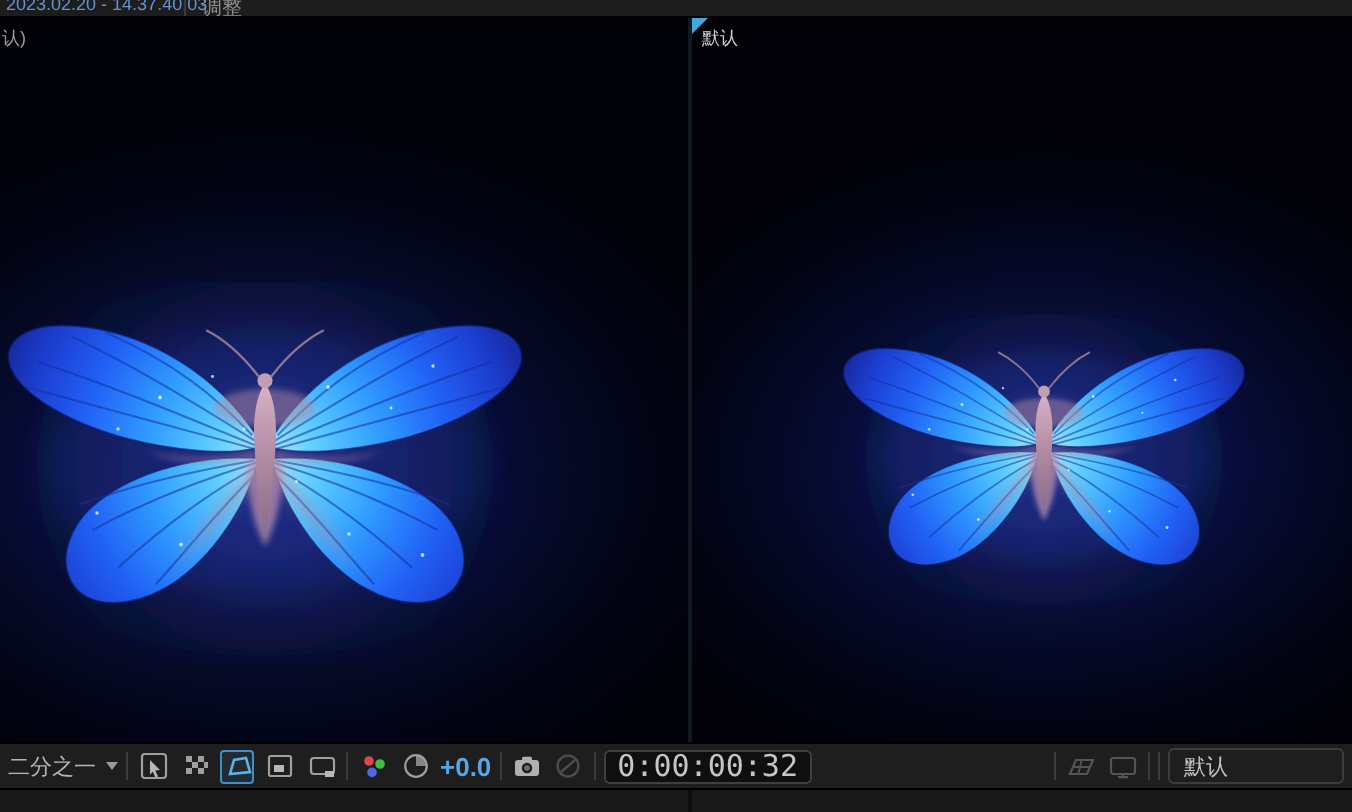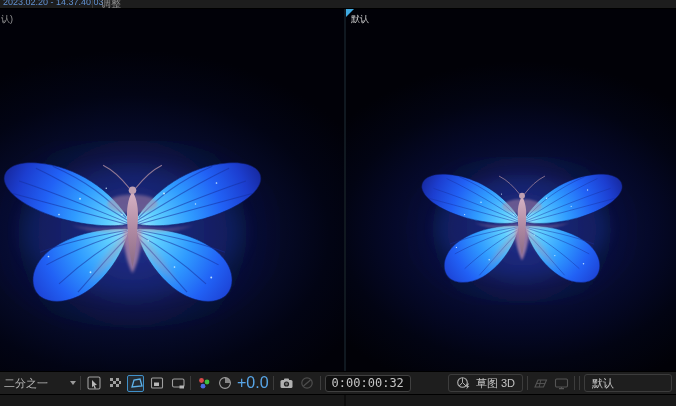--- a/index.html
+++ b/index.html
@@ -33,30 +33,30 @@
   .butterfly { position:absolute; z-index:2; }
   .butterfly.bleft  { left:-25px; top:132px; width:315px; height:189px; }
   .butterfly.bright { left:53px;  top:148px; width:246px; height:148px; }
 
   
   .toolbar { position:absolute; left:0; top:371px; width:676px; height:23px;
     background:#1e1e1e; border-top:1px solid #000; display:flex; align-items:center;
     padding:0 4px; gap:4px; font-size:11px; color:#b6b6b6; white-space:nowrap; }
   .tsep { width:1px; height:14px; background:#3c3c3c; flex:0 0 auto; }
   .spacer { flex:1 1 auto; }
-  .ddl { display:flex; align-items:center; gap:22px; cursor:default; flex:0 0 auto; }
+  .ddl { display:flex; align-items:center; gap:5px; cursor:default; flex:0 0 auto; }
   .chev { width:0; height:0; border-left:3px solid transparent; border-right:3px solid transparent;
     border-top:4px solid #9a9a9a; }
   .ibtn { width:17px; height:17px; display:flex; align-items:center; justify-content:center;
     border-radius:2px; flex:0 0 auto; }
   .ibtn.active { border:1px solid #3f8fc8; background:rgba(70,140,200,.12); }
-  .exposure { color:#58a6e8; font-size:16px; }
+  .exposure { color:#58a6e8; font-size:13px;font-weight:bold; }
   .timecode { height:17px; min-width:62px; border:1px solid #404040; border-radius:3px;
     background:#0f0f0f; color:#c5c5c5; font-family:"DejaVu Sans Mono", monospace;
-    font-size:12px; display:flex; align-items:center; justify-content:center; padding:0 6px; }
+    font-size:15px; display:flex; align-items:center; justify-content:center; padding:0 6px; }
   .boxbtn { height:18px; border:1px solid #3c3c3c; border-radius:3px; display:flex;
     align-items:center; gap:5px; padding:0 7px; color:#c3c3c3; flex:0 0 auto; }
   .boxbtn.cut { min-width:88px; justify-content:flex-start; }
 
   
   .bottomstrip { position:absolute; left:0; top:394px; width:676px; height:12px;
     background:#181818; border-top:1px solid #000; }
   .bottomstrip .notch { position:absolute; left:344px; top:0; width:2px; height:12px; background:#0d0d0d; }
 
   svg.icon { display:block; }
@@ -266,28 +266,20 @@
         <path d="M3.5,10 L10.5,4" stroke="#4d4d4d" stroke-width="1.2"></path>
       </svg>
     </div>
 
     <div class="tsep"></div>
 
     <div class="timecode">0:00:00:32</div>
 
     <div class="spacer"></div>
 
-    <div class="boxbtn">
-      <svg class="icon" width="15" height="14" viewBox="0 0 15 14">
-        <circle cx="6.5" cy="6.5" r="4.8" fill="none" stroke="#b0b0b0" stroke-width="1.1"></circle>
-        <path d="M6.5,2.2 L6.5,6.5 L3.2,10 M6.5,6.5 L10,10" fill="none" stroke="#b0b0b0" stroke-width="1"></path>
-        <polygon points="11.5,7.5 9.8,10.8 11.2,10.8 10.2,13.6 13.4,9.9 11.9,9.9 13,7.5" fill="#b0b0b0"></polygon>
-      </svg>
-      <span>草图 3D</span>
-    </div>
 
     <div class="tsep"></div>
 
     <div class="ibtn">
       <svg class="icon" width="15" height="14" viewBox="0 0 15 14">
         <path d="M2,11 L5,4 L13.5,4 L10.5,11 Z" fill="none" stroke="#555" stroke-width="1.1"></path>
         <path d="M3.5,7.5 L12,7.5 M7.8,4 L6.2,11" stroke="#555" stroke-width="0.9"></path>
       </svg>
     </div>
 

